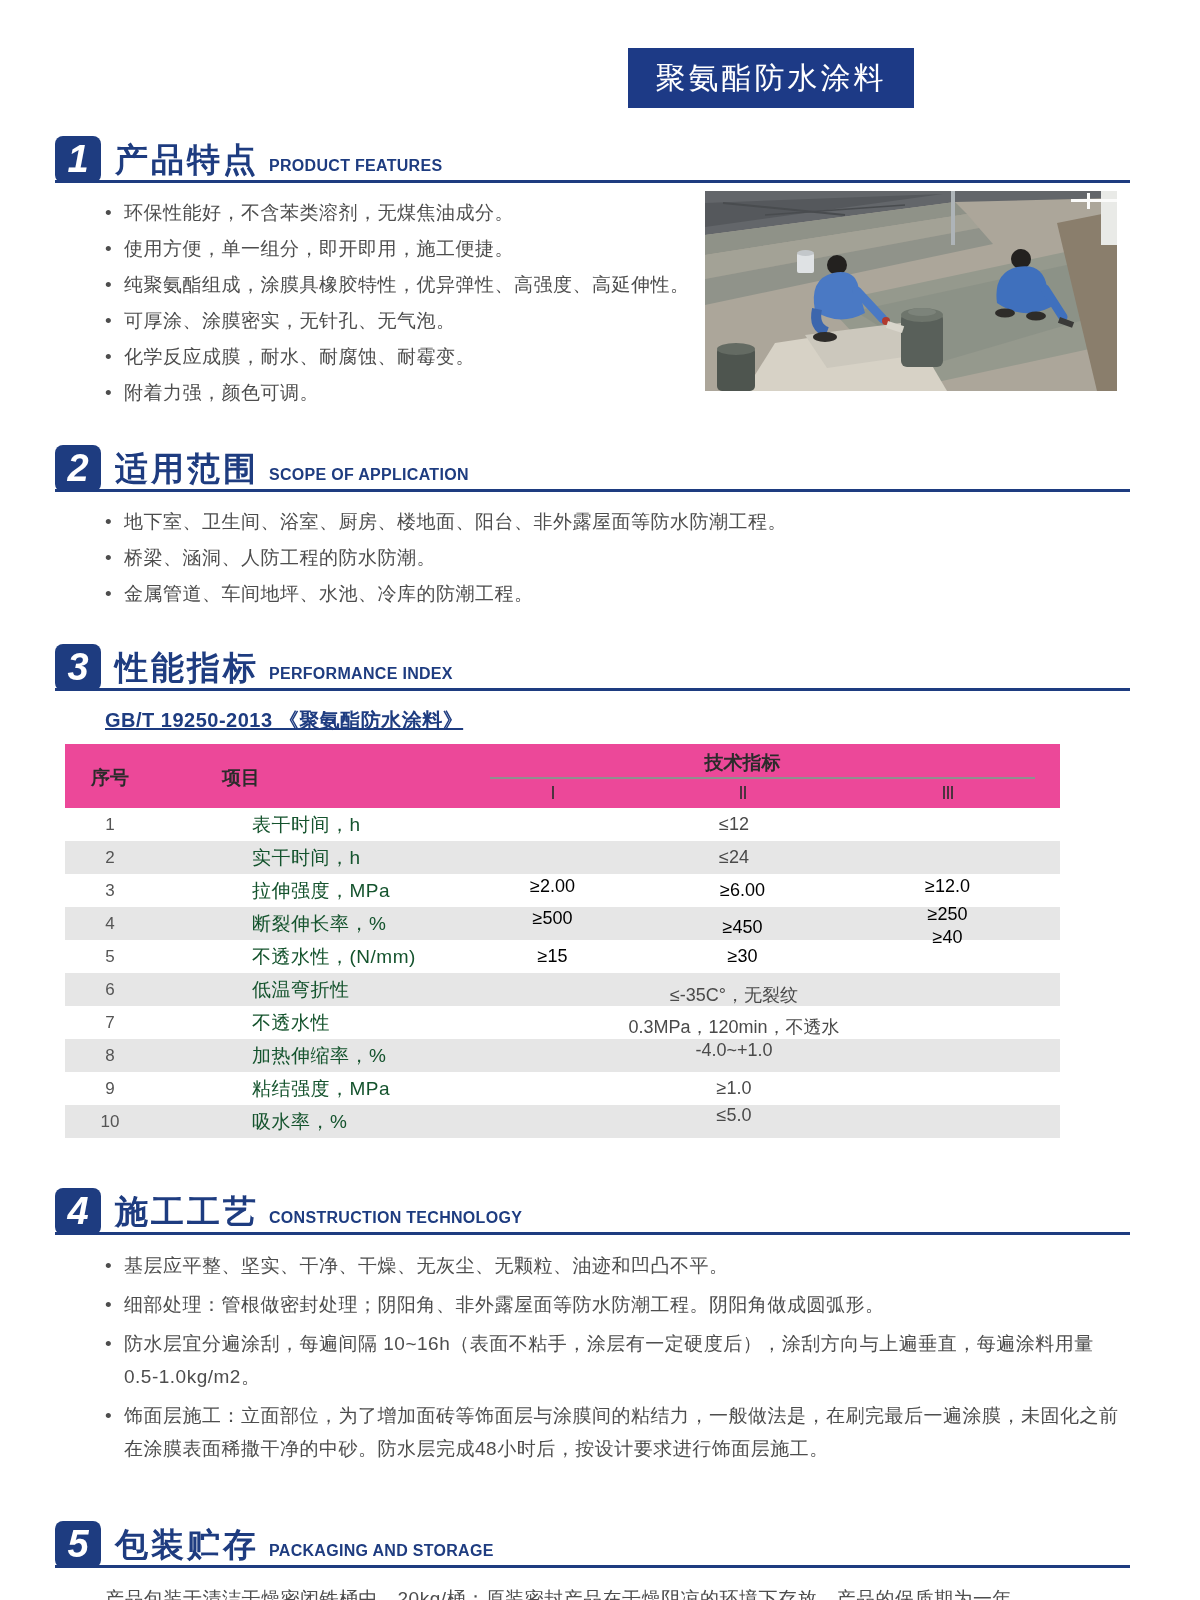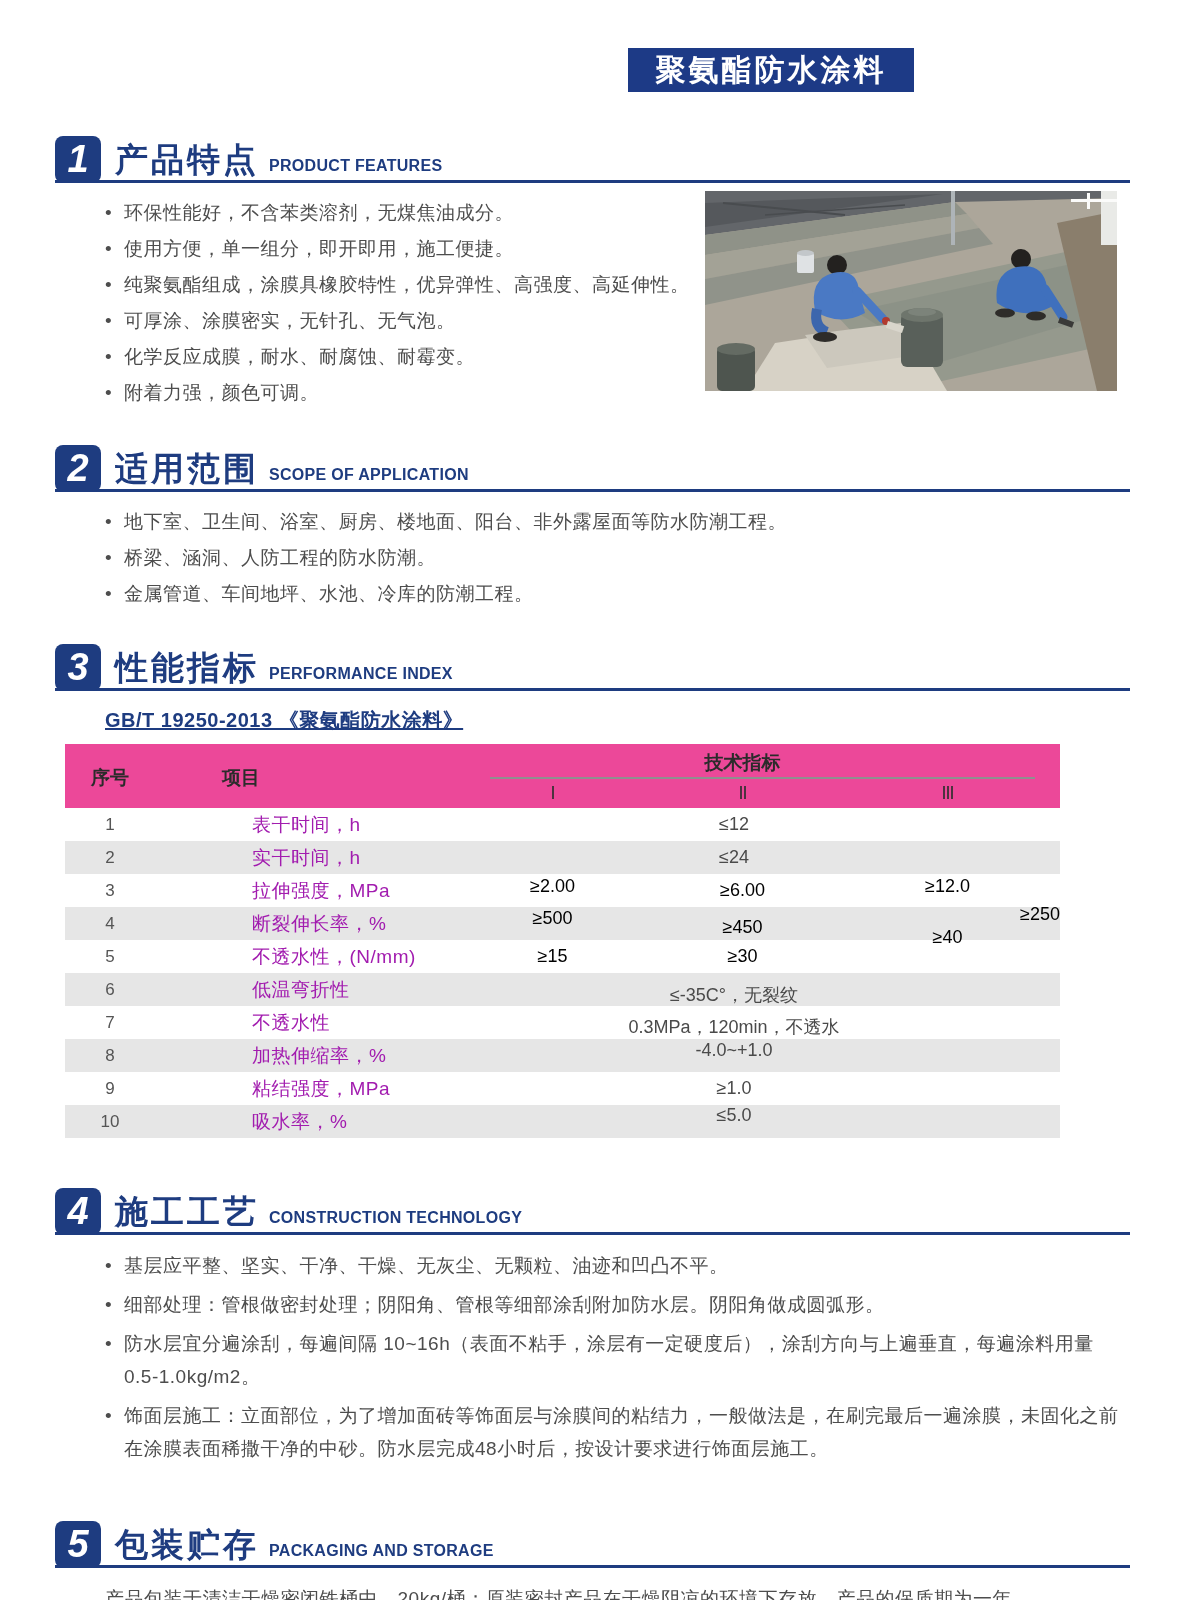--- a/index.html
+++ b/index.html
@@ -3,23 +3,23 @@
 <meta charset="utf-8">
 <style>
   html,body{margin:0;padding:0;background:#ffffff;}
   body{
     width:1200px;height:1600px;position:relative;
     font-family:"Liberation Sans","DejaVu Sans",sans-serif;
     color:#4d4d4d;overflow:hidden;
   }
   
   .title-bar{
-    position:absolute;left:628px;top:48px;width:286px;height:44px;
+    position:absolute;left:628px;top:48px;width:286px;height:60px;
     background:#1d3a86;color:#ffffff;display:flex;align-items:center;justify-content:center;
-    font-size:30px;font-weight:bold;letter-spacing:3px;
+    font-size:30px;font-weight:normal;letter-spacing:3px;
   }
   
   .section{margin:0 70px 0 55px;}
   .sec-head{
     display:flex;align-items:flex-end;border-bottom:3px solid #1e3c80;
     height:52px;position:relative;
   }
   .badge{
     width:46px;height:47px;background:#1e3c80;border-radius:8px;
     color:#ffffff;font-size:38px;font-weight:bold;font-style:italic;
@@ -57,26 +57,26 @@
   .tech-label{text-align:center;padding-right:30px;font-size:19px;font-weight:bold;color:#2b2b2b;line-height:24px;}
   .tech-line{height:2px;background:#8f8f8f;margin:2px 25px 2px 35px;}
   .tech-subs{display:grid;grid-template-columns:195px 185px 225px;}
   .tech-subs span{text-align:center;font-size:18px;color:#2f2f2f;letter-spacing:-1px;line-height:24px;}
   .t-row{
     display:grid;grid-template-columns:90px 300px 195px 185px 225px;
     height:33px;align-items:center;background:#ffffff;
   }
   .t-row.alt{background:#e6e6e6;}
   .c-no{text-align:center;font-size:17px;color:#555555;}
-  .c-item{padding-left:97px;font-size:19px;color:#a21caf;letter-spacing:0.5px;}
+  .c-item{padding-left:97px;font-size:19px;color:#14532d;letter-spacing:0.5px;}
   .c-v{text-align:center;font-size:18px;color:#000000;}
   .c-merged{grid-column:3/6;text-align:center;padding-right:47px;font-size:18px;color:#4a4a4a;}
   
   .up4{transform:translateY(-4px);} .up5{transform:translateY(-5px);}
-  .up6{transform:translateY(-6px);} .up9{transform:translateY(-9px);text-align:right;}
+  .up6{transform:translateY(-6px);} .up9{transform:translateY(-9px);}
   .up19{transform:translateY(-19px);}
   .dn4{transform:translateY(4px);} .dn5{transform:translateY(5px);}
   
   .bullets.wide{padding-right:10px;}
   .bullets.wide li{line-height:33px;margin-bottom:6px;}
   .storage-text{margin:18px 0 0 50px;font-size:19px;color:#4d4d4d;letter-spacing:0.5px;}
   
   .s1{margin-top:128px;} .s2{margin-top:24px;} .s3{margin-top:26px;}
   .s4{margin-top:42px;} .s5{margin-top:48px;}
 </style>
@@ -247,21 +247,21 @@
 </div>
 
 <div class="section s4">
   <div class="sec-head">
     <div class="badge">4</div>
     <div class="sec-title">施工工艺</div>
     <div class="sec-sub">CONSTRUCTION TECHNOLOGY</div>
   </div>
   <ul class="bullets wide">
     <li>基层应平整、坚实、干净、干燥、无灰尘、无颗粒、油迹和凹凸不平。</li>
-    <li>细部处理：管根做密封处理；阴阳角、管根等细部涂刮附加防水层。阴阳角做成圆弧形。</li>
+    <li>细部处理：管根做密封处理；阴阳角、非外露屋面等防水防潮工程。阴阳角做成圆弧形。</li>
     <li>防水层宜分遍涂刮，每遍间隔 10~16h（表面不粘手，涂层有一定硬度后），涂刮方向与上遍垂直，每遍涂料用量 0.5-1.0kg/m2。</li>
     <li>饰面层施工：立面部位，为了增加面砖等饰面层与涂膜间的粘结力，一般做法是，在刷完最后一遍涂膜，未固化之前在涂膜表面稀撒干净的中砂。防水层完成48小时后，按设计要求进行饰面层施工。</li>
   </ul>
 </div>
 
 <div class="section s5">
   <div class="sec-head">
     <div class="badge">5</div>
     <div class="sec-title">包装贮存</div>
     <div class="sec-sub">PACKAGING AND STORAGE</div>

